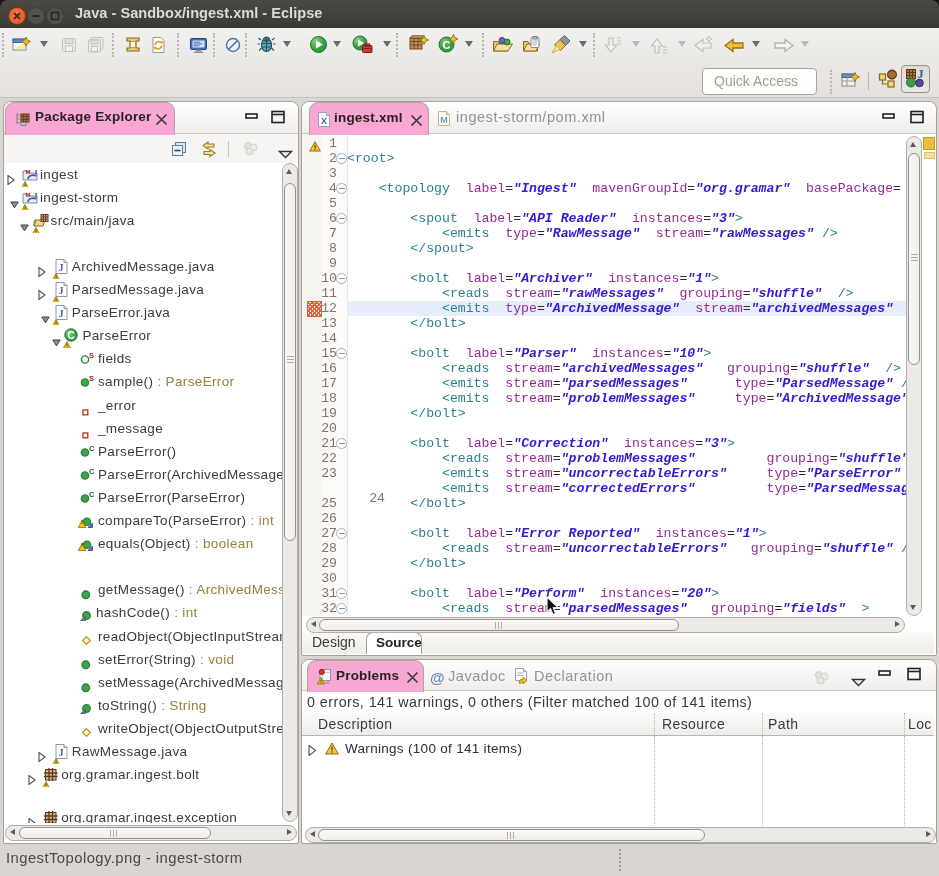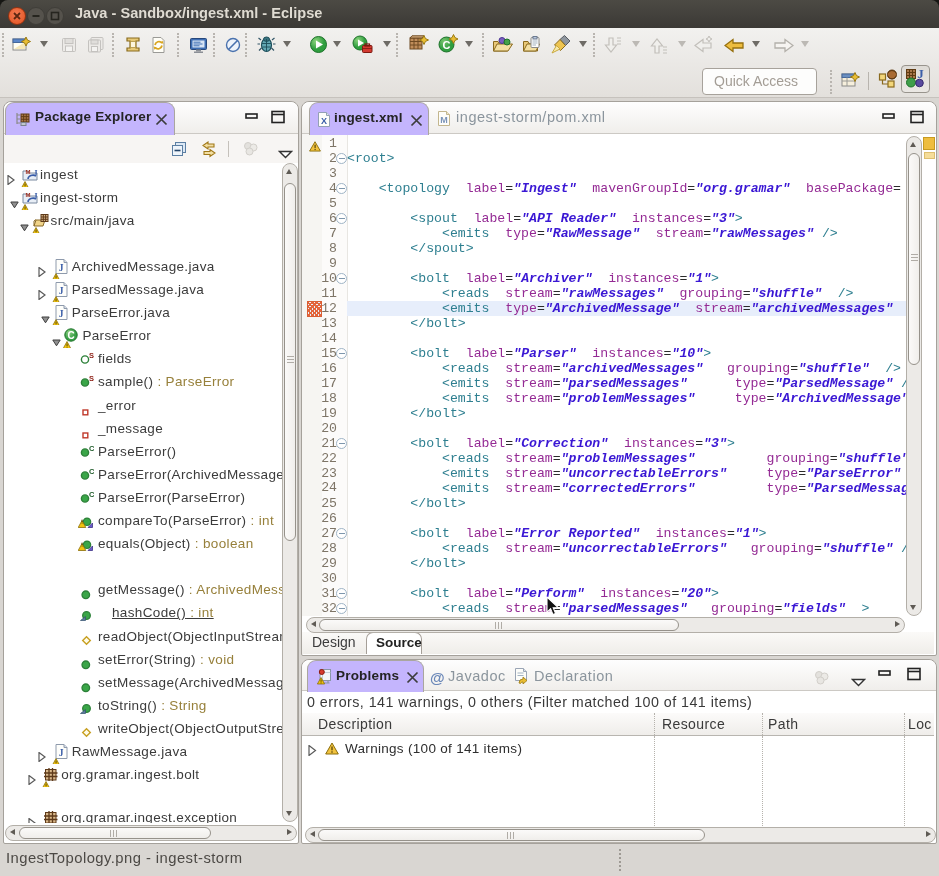--- a/index.html
+++ b/index.html
@@ -11,21 +11,21 @@
 #titlebar .tt{left:75px;top:5px;font-size:14.6px;font-weight:bold;color:#dfdbd2;}
 .wbtn{border-radius:50%;width:16px;height:16px;top:7px;}
 #toolbar{left:0;top:28px;width:939px;height:69px;
  background:linear-gradient(#f2f1ef,#e3e0dc);border-bottom:1px solid #c6c2bd;}
 .tsep{width:2px;top:5px;height:24px;border-left:2px dotted #b9b5b0;}
 .darr{width:0;height:0;border-left:4.5px solid transparent;border-right:4.5px solid transparent;border-top:6px solid #6e6b66;top:13px;}
 .darr.g{border-top-color:#bcb9b4;}
 .qa{left:702px;top:40px;width:102px;height:25px;background:#fdfdfc;border:1px solid #a7a29b;border-radius:4px;color:#a39d95;font-size:14px;line-height:25px;padding-left:11px;}
 .panel{background:#fff;border:1px solid #a5a19b;border-radius:8px 8px 2px 2px;}
 .phead{left:0;top:0;right:0;height:31px;background:linear-gradient(#fefefe,#f0eeeb);border-bottom:1px solid #ccc9c4;border-radius:8px 8px 0 0;}
-.tab{position:absolute;top:0px;height:32px;background:#c4b5fd;border:1px solid #aaa69f;border-bottom:none;border-radius:9px 9px 0 0;z-index:3;}
+.tab{position:absolute;top:0px;height:32px;background:#f9a8d4;border:1px solid #aaa69f;border-bottom:none;border-radius:9px 9px 0 0;z-index:3;}
 .tabtxt{font-size:13.5px;font-weight:bold;color:#242424;letter-spacing:0.2px;}
 .itabtxt{font-size:14.5px;color:#8b959d;white-space:nowrap;letter-spacing:0.55px;}
 .treerow{left:0;width:280px;height:23px;overflow:hidden;white-space:nowrap;}
 .trt{font-size:13.5px;color:#3b3b3b;top:3px;letter-spacing:0.35px;}
 .dec{color:#97803b;}
 .codeline{left:347px;width:559px;height:15px;overflow:hidden;white-space:pre;font-family:"Liberation Mono",monospace;font-size:13.2px;line-height:15px;color:#2b2b2b;}
 .t{color:#2e7f90;}
 .n{color:#942a94;}
 .v{color:#3a17d4;font-style:italic;font-weight:bold;}
 .lnum{z-index:2;left:303px;width:34px;height:15px;text-align:right;font-family:"Liberation Mono",monospace;font-size:13.2px;line-height:15px;color:#7e7567;}
@@ -456,21 +456,21 @@
       <div class="a" style="left:77.0px;top:7px;"><svg width="10" height="10" viewBox="0 0 10 10">
           <circle cx="4.8" cy="4.8" r="3.8" fill="#3aa648" stroke="#2c8038" stroke-width="1.3"></circle>
         </svg></div>
       <div class="a trt" style="left:94.0px;">getMessage()<span class="dec"> : ArchivedMessage</span></div>
     </div>
     <div class="a treerow" style="top:439.4px;">
       <div class="a" style="left:76.0px;top:6px;"><svg width="11" height="11" viewBox="0 0 11 11">
           <circle cx="6.5" cy="4.5" r="3.8" fill="#3aa648" stroke="#2c8038" stroke-width="1.3"></circle>
           <path d="M0.5 9.5 L5.5 9.5 L5.5 5.5 Z" fill="#5a7a9a" stroke="#34506e" stroke-width="0.7"></path>
         </svg></div>
-      <div class="a trt" style="left:108px;text-decoration:underline;">hashCode()<span class="dec"> : int</span></div>
+      <div class="a trt" style="left:92px;">hashCode()<span class="dec"> : int</span></div>
     </div>
     <div class="a treerow" style="top:462.5px;">
       <div class="a" style="left:77.0px;top:6px;"><svg width="11" height="11" viewBox="0 0 11 11">
           <rect x="2.8" y="2.8" width="5.4" height="5.4" fill="#fffbe8" stroke="#c8a022" stroke-width="1.4" transform="rotate(45 5.5 5.5)"></rect>
         </svg></div>
       <div class="a trt" style="left:94.0px;">readObject(ObjectInputStream)</div>
     </div>
     <div class="a treerow" style="top:485.6px;">
       <div class="a" style="left:77.0px;top:7px;"><svg width="10" height="10" viewBox="0 0 10 10">
           <circle cx="4.8" cy="4.8" r="3.8" fill="#3aa648" stroke="#2c8038" stroke-width="1.3"></circle>
@@ -634,21 +634,21 @@
 <div class="a lnum" style="top:406px;">19</div>
 <div class="a codeline" style="top:406px;z-index:2;">        <span class="t">&lt;/bolt&gt;</span></div>
 <div class="a lnum" style="top:421px;">20</div>
 <div class="a lnum" style="top:436px;">21</div>
 <div class="a fold" style="top:438px;z-index:2;"></div>
 <div class="a codeline" style="top:436px;z-index:2;">        <span class="t">&lt;bolt</span>  <span class="n">label</span>=<span class="v">"Correction"</span>  <span class="n">instances</span>=<span class="v">"3"</span><span class="t">&gt;</span></div>
 <div class="a lnum" style="top:451px;">22</div>
 <div class="a codeline" style="top:451px;z-index:2;">            <span class="t">&lt;reads</span>  <span class="n">stream</span>=<span class="v">"problemMessages"</span>         <span class="n">grouping</span>=<span class="v">"shuffle"</span>  </div>
 <div class="a lnum" style="top:466px;">23</div>
 <div class="a codeline" style="top:466px;z-index:2;">            <span class="t">&lt;emits</span>  <span class="n">stream</span>=<span class="v">"uncorrectableErrors"</span>     <span class="n">type</span>=<span class="v">"ParseError"</span> </div>
-<div class="a lnum" style="top:480px;">24</div>
+<div class="a lnum" style="top:491px;padding-left:48px;">24</div>
 <div class="a codeline" style="top:481px;z-index:2;">            <span class="t">&lt;emits</span>  <span class="n">stream</span>=<span class="v">"correctedErrors"</span>         <span class="n">type</span>=<span class="v">"ParsedMessage"</span> </div>
 <div class="a lnum" style="top:496px;">25</div>
 <div class="a codeline" style="top:496px;z-index:2;">        <span class="t">&lt;/bolt&gt;</span></div>
 <div class="a lnum" style="top:511px;">26</div>
 <div class="a lnum" style="top:526px;">27</div>
 <div class="a fold" style="top:528px;z-index:2;"></div>
 <div class="a codeline" style="top:526px;z-index:2;">        <span class="t">&lt;bolt</span>  <span class="n">label</span>=<span class="v">"Error Reported"</span>  <span class="n">instances</span>=<span class="v">"1"</span><span class="t">&gt;</span></div>
 <div class="a lnum" style="top:541px;">28</div>
 <div class="a codeline" style="top:541px;z-index:2;">            <span class="t">&lt;reads</span>  <span class="n">stream</span>=<span class="v">"uncorrectableErrors"</span>   <span class="n">grouping</span>=<span class="v">"shuffle"</span> <span class="t">/&gt;</span></div>
 <div class="a lnum" style="top:556px;">29</div>

